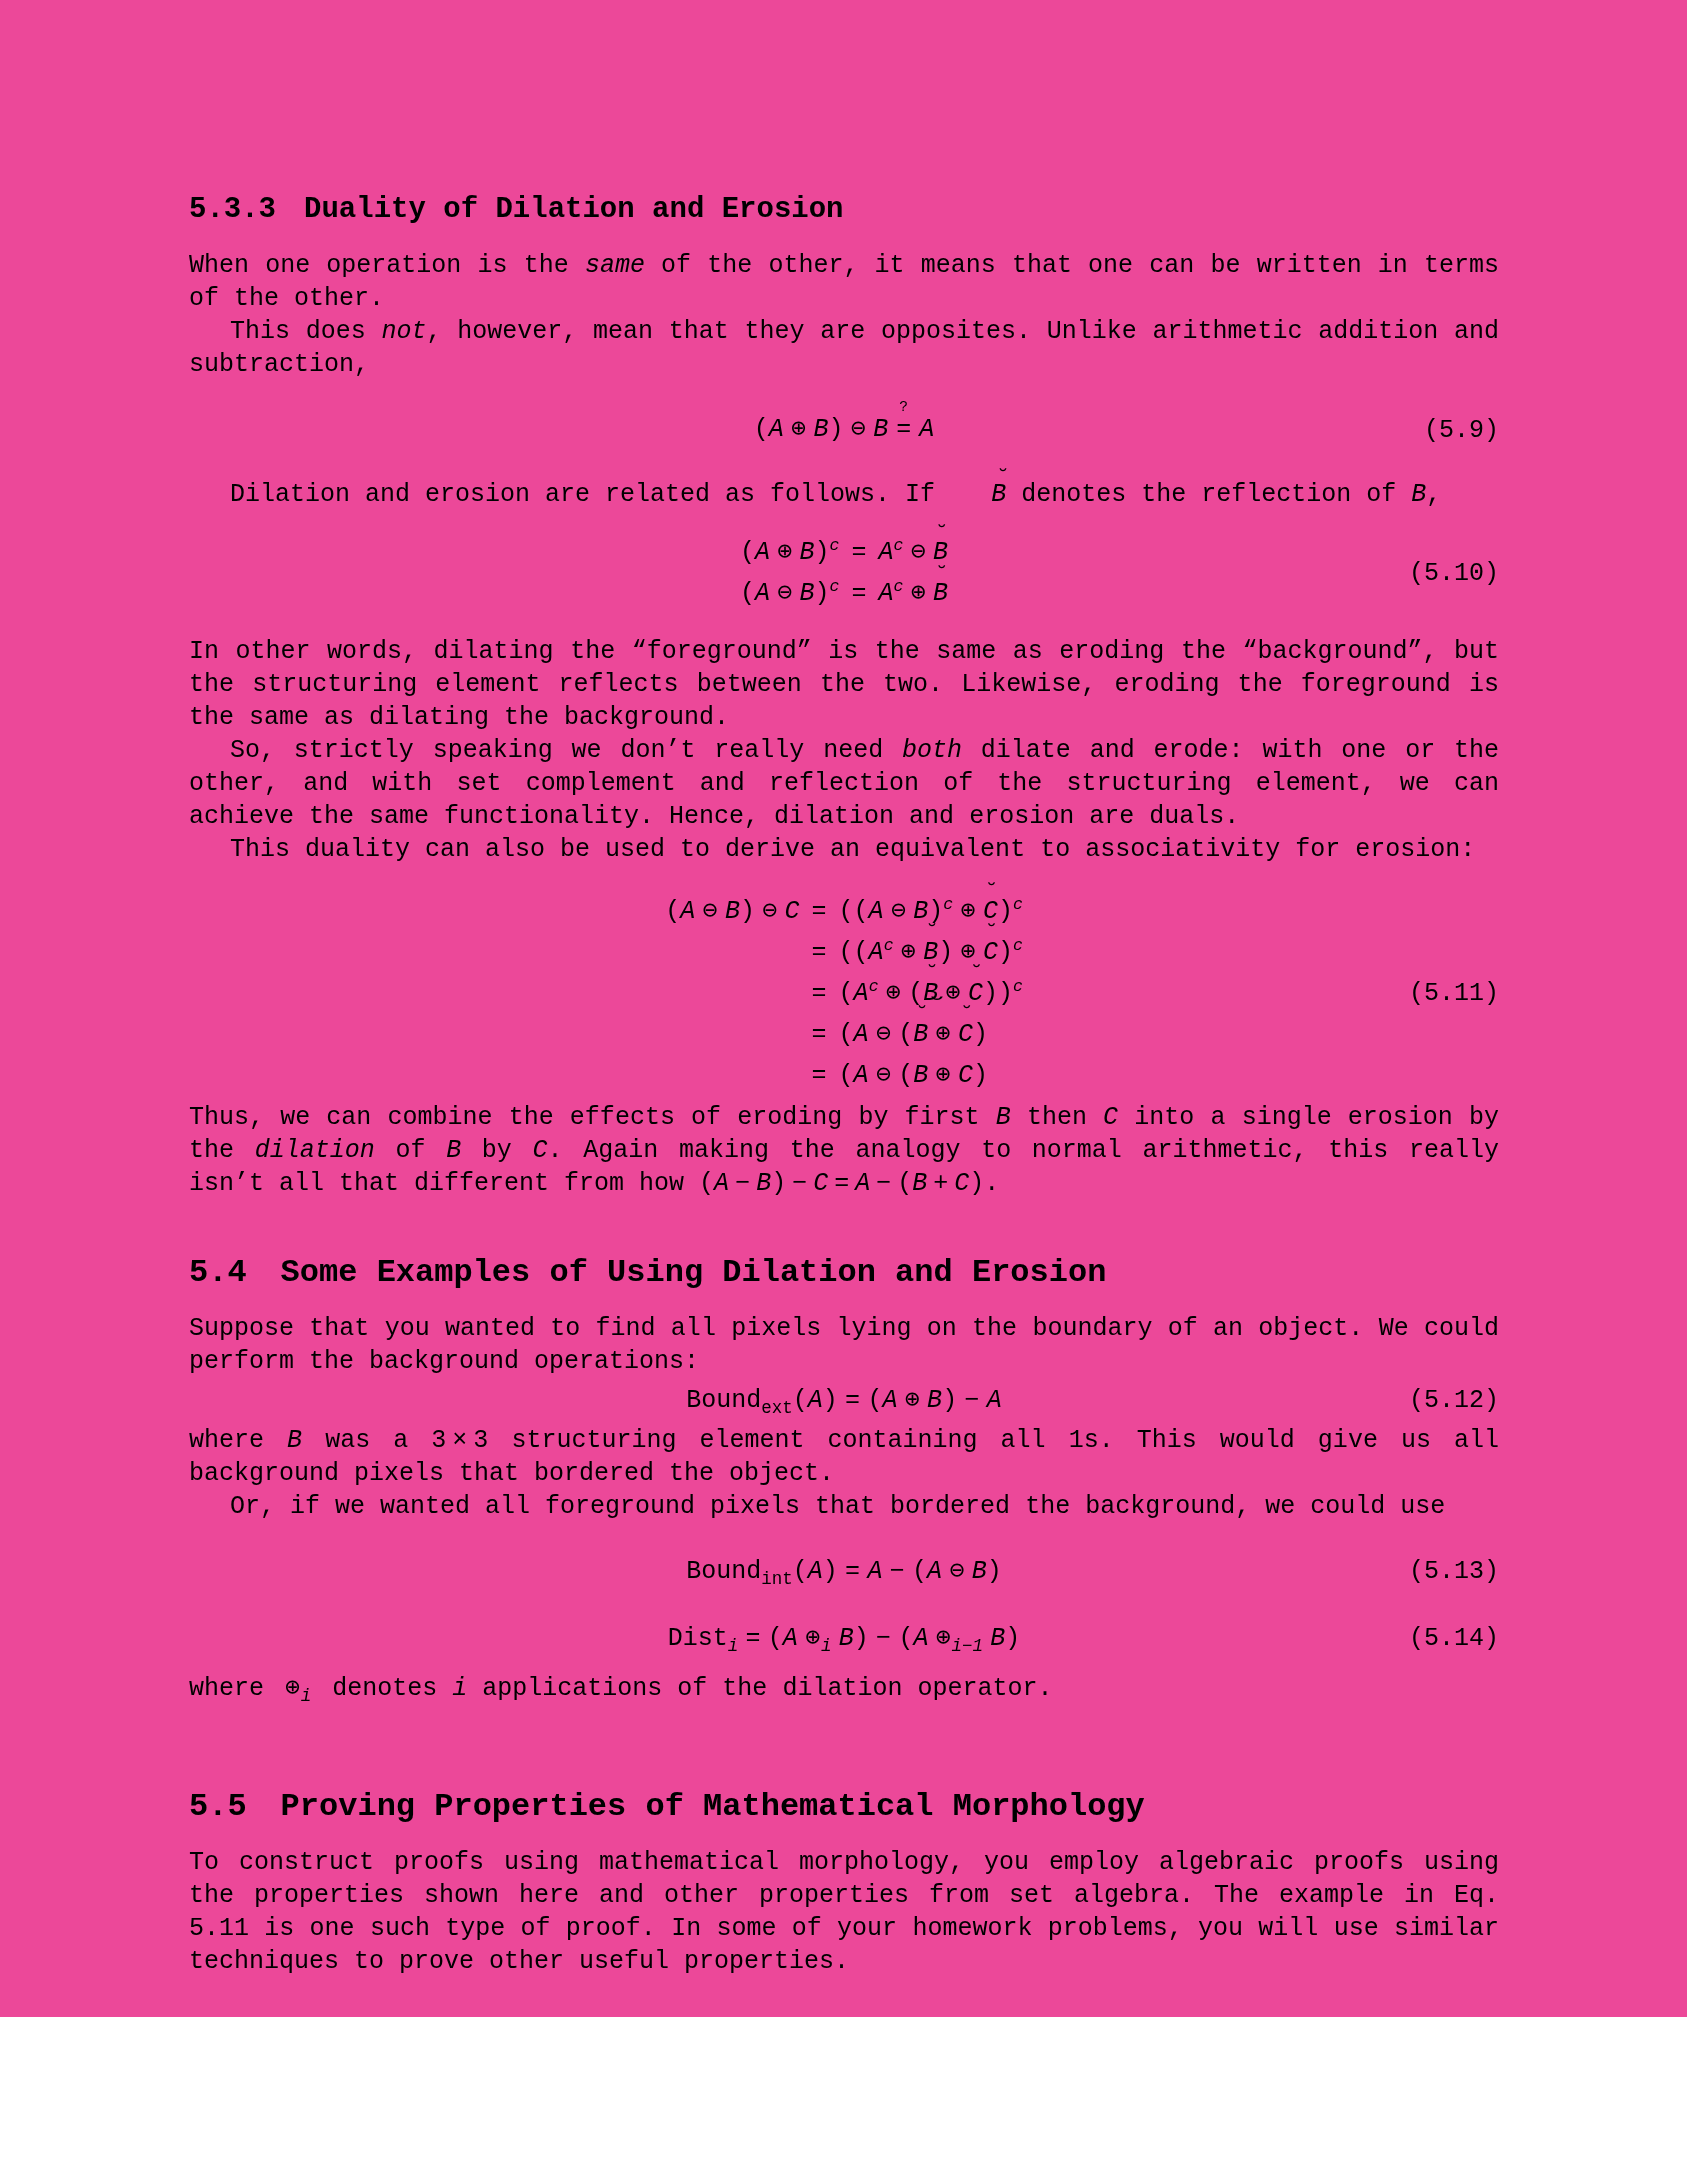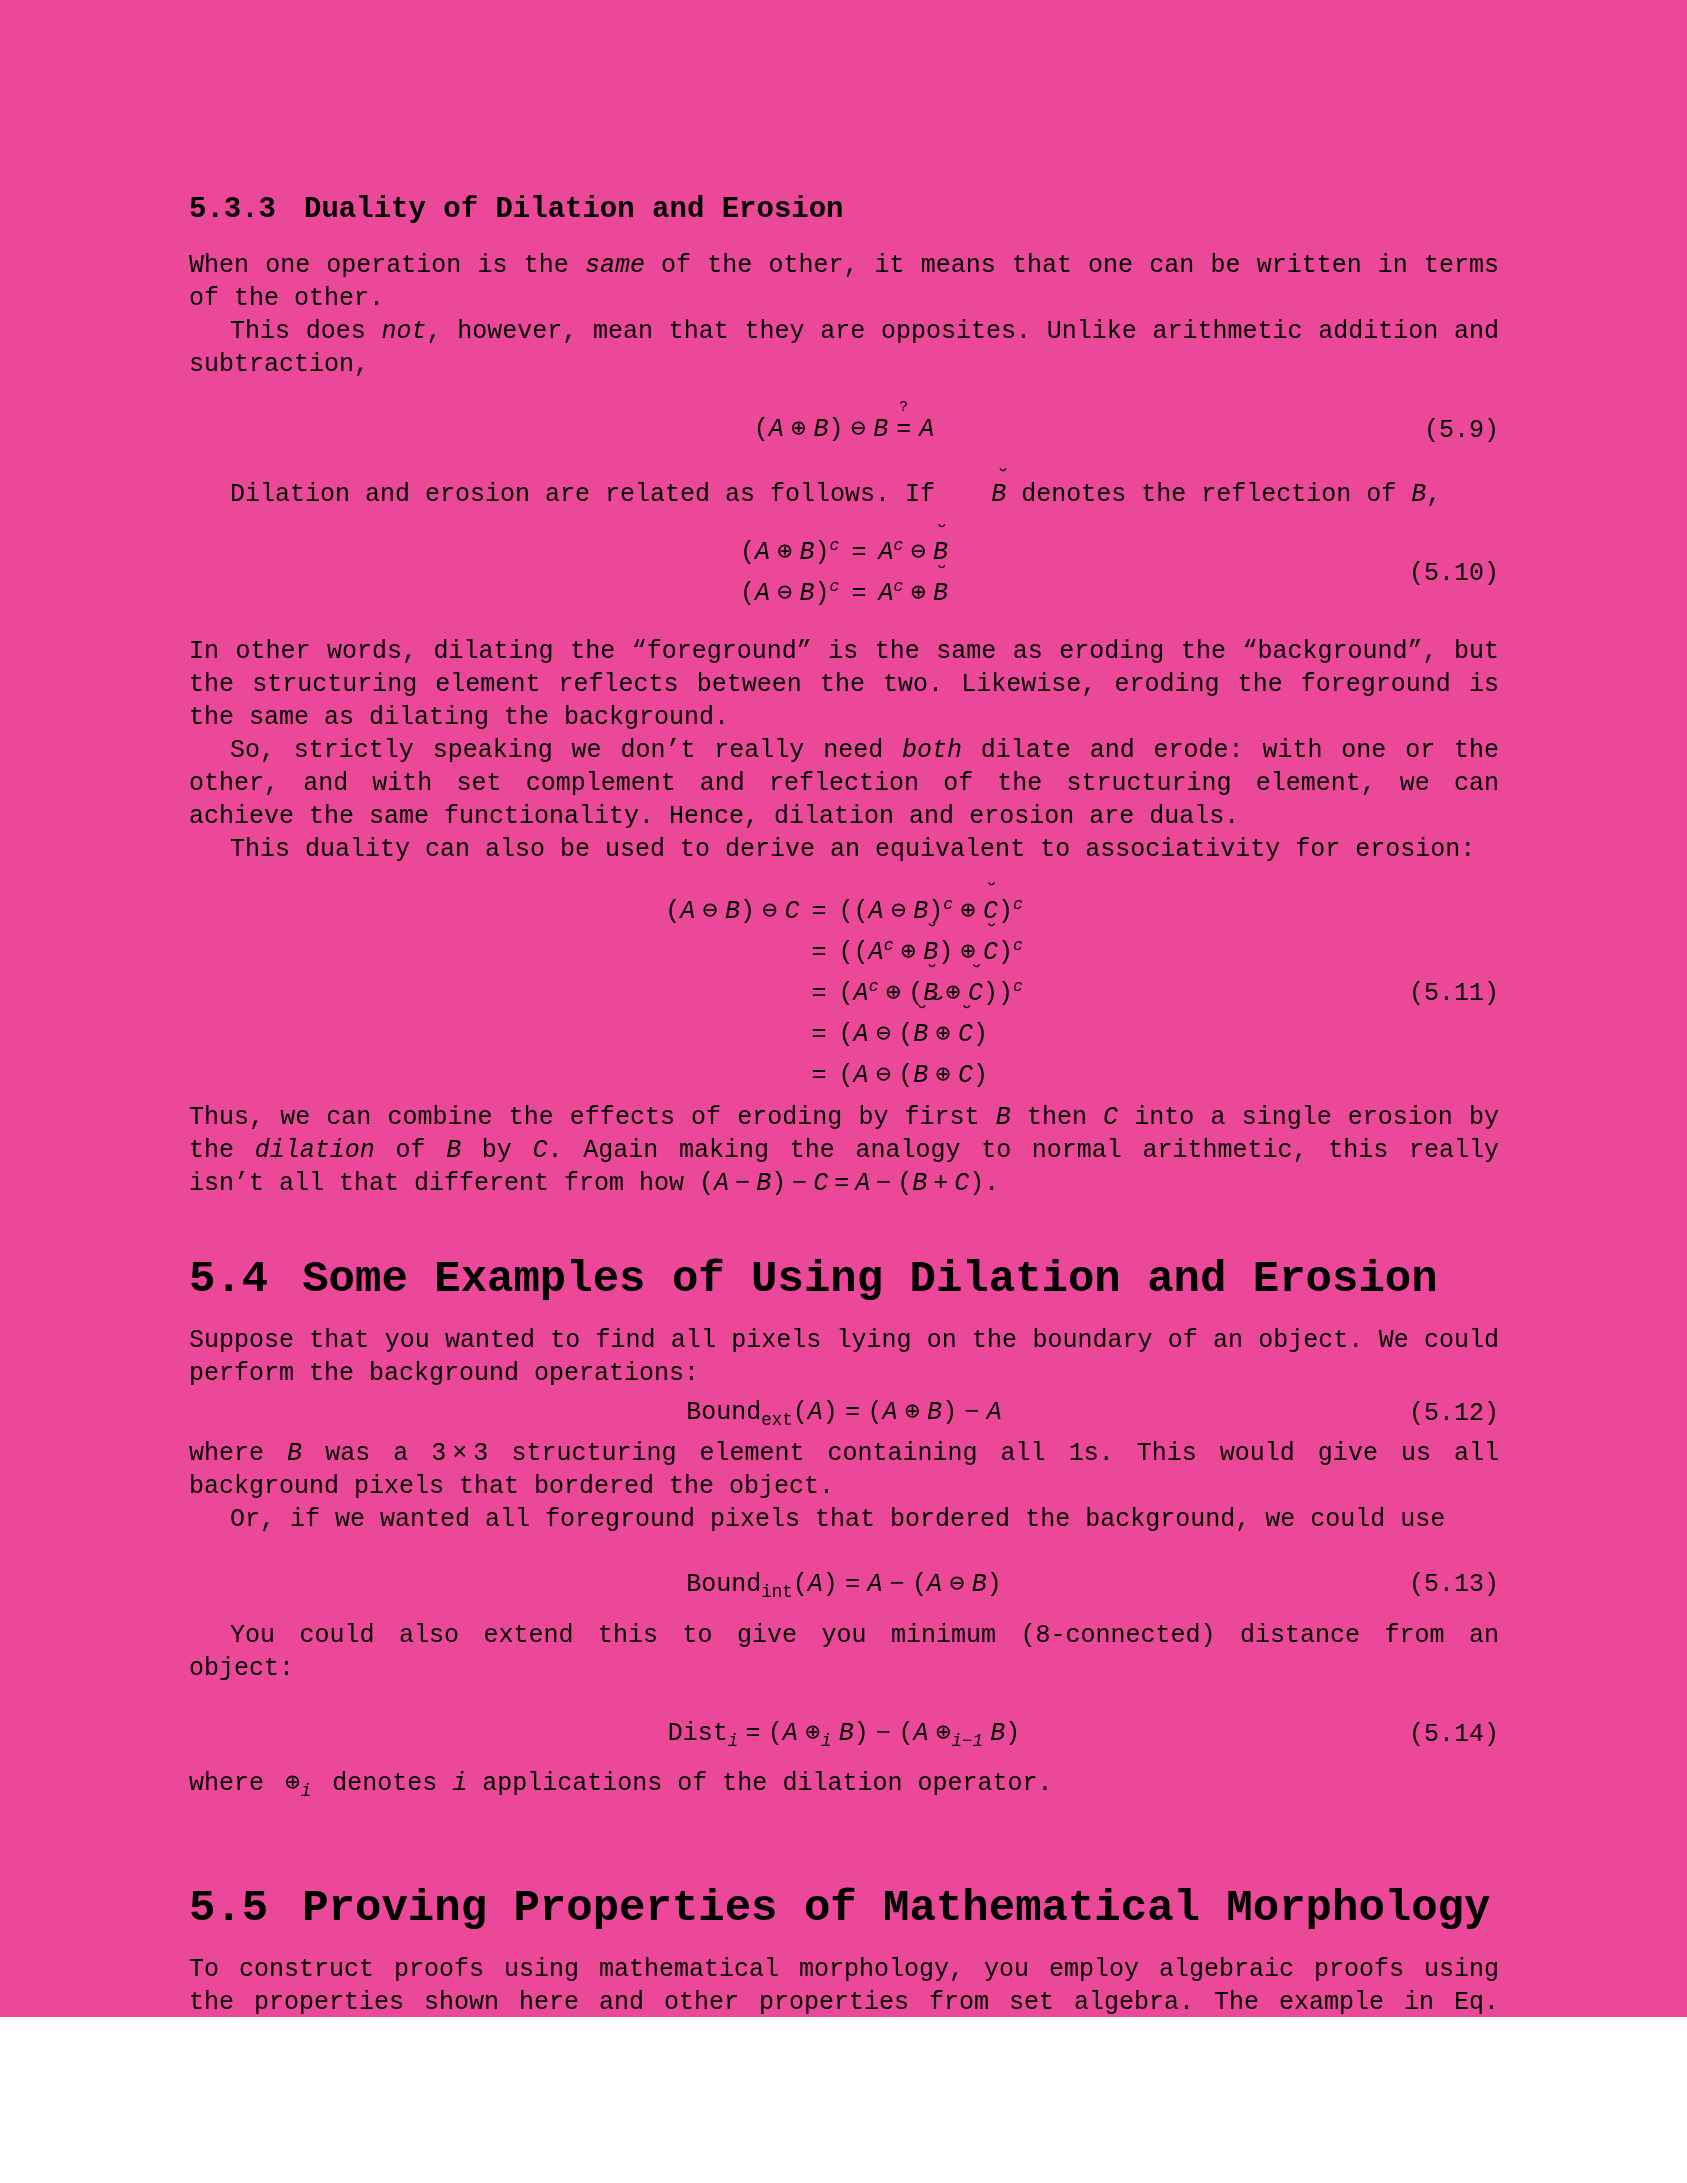--- a/index.html
+++ b/index.html
@@ -6,21 +6,21 @@
   .page{
     position:relative;
     width:1687px;height:2017px;
     background:#ec4899;color:#000000;
     font-family:Liberation Mono, monospace;
     font-size:25px;
   }
   .content{position:absolute;left:189px;top:195px;width:1310px;}
 
   
-  h1.sec{font-size:44px;font-weight:bold;margin:56px 0 22.5px 0;line-height:1.05;}
+  h1.sec{font-size:32px;font-weight:bold;margin:56px 0 22.5px 0;line-height:1.05;}
   h1.sec .num{margin-right:34px;}
   h1.sec.sec55{margin-top:85px;}
   h2.subsec{font-size:29px;font-weight:bold;margin:0 0 24px 0;line-height:1.05;}
   h2.subsec .num{margin-right:28px;}
 
   
   p.para{margin:0;text-align:justify;line-height:33px;}
   p.indent{text-indent:41px;}
   p.para i{font-style:italic;}
 
@@ -120,21 +120,20 @@
       <div class="eq-block eq12">
         <div class="eq-center"><span class="mr">Bound</span><sub>ext</sub><span class="mp">(</span><i class="mi">A</i><span class="mp">)</span><span class="mo">=</span><span class="mp">(</span><i class="mi">A</i><span class="mo">⊕</span><i class="mi">B</i><span class="mp">)</span><span class="mo">−</span><i class="mi">A</i></div>
         <span class="eq-label">(5.12)</span>
       </div>
       <p class="para"><span>where </span><span class="im"><i class="mi">B</i></span><span> was a </span><span class="im"><span class="mr">3</span><span class="mo">×</span><span class="mr">3</span></span><span> structuring element containing all 1s. This would give us all background pixels that bordered the object.</span></p>
       <p class="para indent"><span>Or, if we wanted all foreground pixels that bordered the background, we could use</span></p>
       <div class="eq-block eq13">
         <div class="eq-center"><span class="mr">Bound</span><sub>int</sub><span class="mp">(</span><i class="mi">A</i><span class="mp">)</span><span class="mo">=</span><i class="mi">A</i><span class="mo">−</span><span class="mp">(</span><i class="mi">A</i><span class="mo">⊖</span><i class="mi">B</i><span class="mp">)</span></div>
         <span class="eq-label">(5.13)</span>
       </div>
-      <p class="para indent"><span>You could also extend this to give you minimum (8-connected) distance from an object:</span></p>
       <div class="eq-block eq14">
         <div class="eq-center"><span class="mr">Dist</span><sub><i>i</i></sub><span class="mo">=</span><span class="mp">(</span><i class="mi">A</i><span class="mo">⊕<sub><i>i</i></sub></span><i class="mi">B</i><span class="mp">)</span><span class="mo">−</span><span class="mp">(</span><i class="mi">A</i><span class="mo">⊕<sub><i>i−1</i></sub></span><i class="mi">B</i><span class="mp">)</span></div>
         <span class="eq-label">(5.14)</span>
       </div>
       <p class="para"><span>where </span><span class="im"><span class="mo">⊕<sub><i>i</i></sub></span></span><span> denotes </span><i>i</i><span> applications of the dilation operator.</span></p>
       <h1 class="sec sec55"><span class="num">5.5</span><span class="ttl">Proving Properties of Mathematical Morphology</span></h1>
       <p class="para"><span>To construct proofs using mathematical morphology, you employ algebraic proofs using the properties shown here and other properties from set algebra. The example in Eq. 5.11 is one such type of proof. In some of your homework problems, you will use similar techniques to prove other useful properties.</span></p>
     </div>
   <div class="footer">3</div>
 </div>

